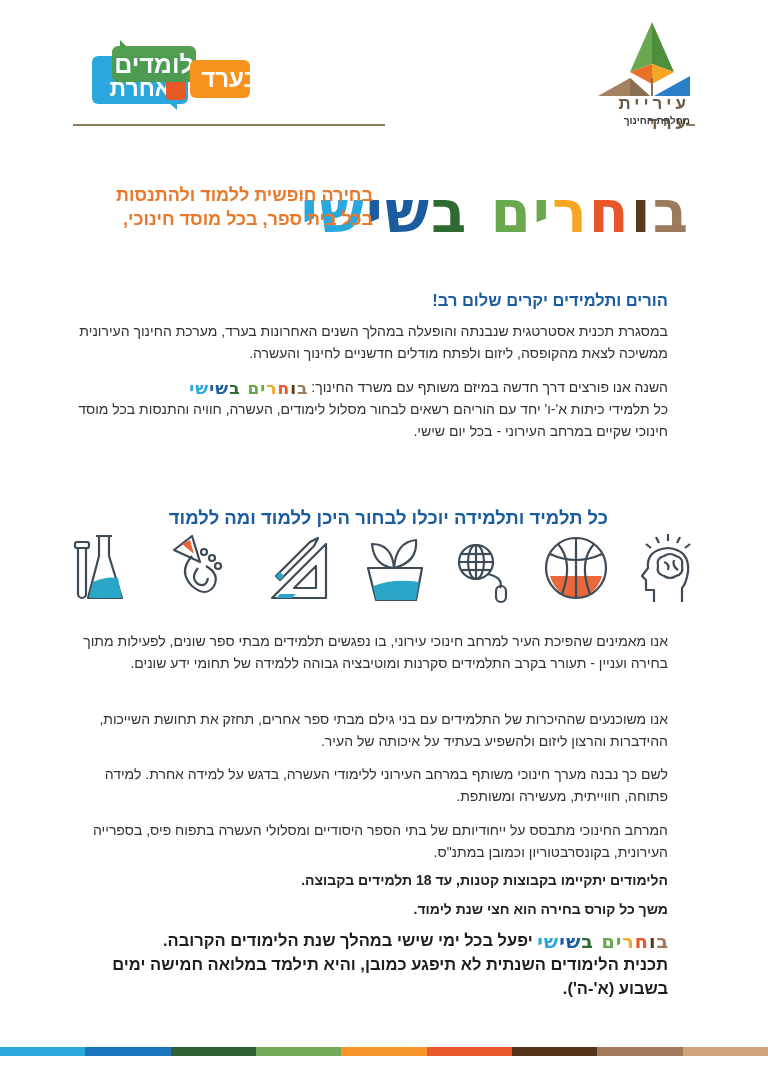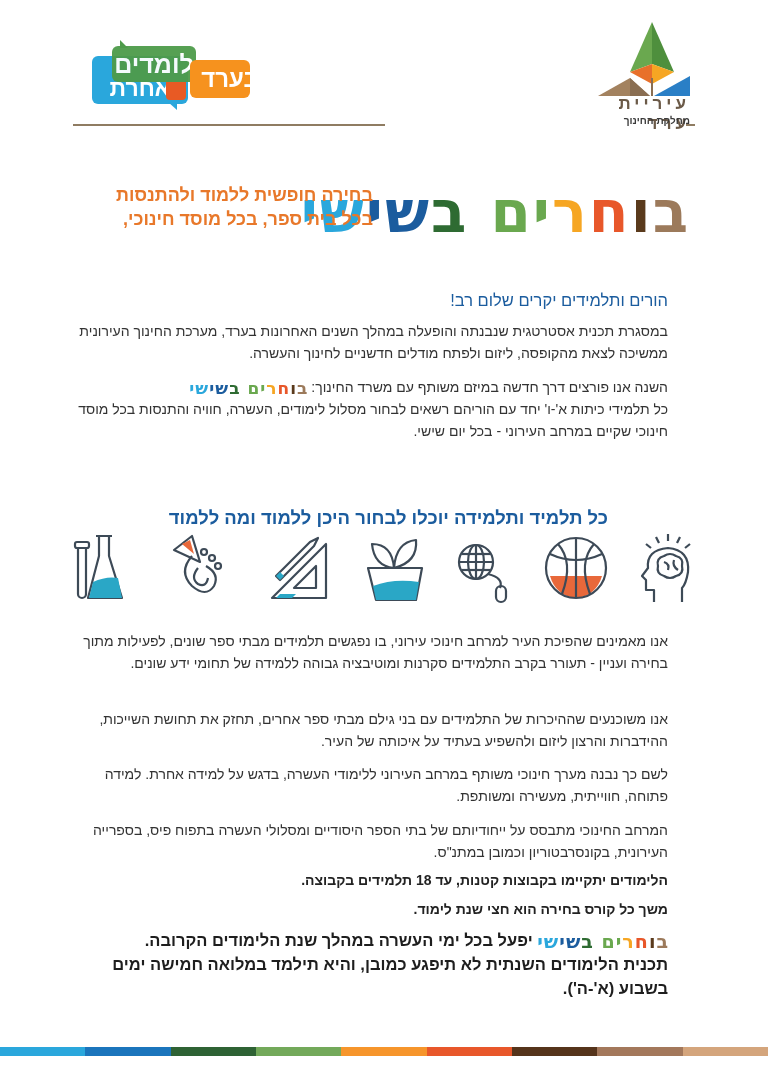--- a/index.html
+++ b/index.html
@@ -22,21 +22,21 @@
   .muni-dept { position: absolute; right: 0; top: 97px; width: 100px; text-align: right; font-size: 10px; font-weight: bold; color: #3a3a3a; }
   .divider { position: absolute; left: 73px; top: 124px; width: 312px; height: 2px; background: #8f7c62; }
   .divider-dash { position: absolute; left: 686px; top: 124px; width: 9px; height: 2px; background: #8f7c62; }
 
   
   .brand-big { position: absolute; right: 80px; top: 172px; width: 308px; height: 80px; direction: ltr; display: flex; align-items: center; justify-content: flex-end; gap: 2px; }
   .brand-big span { font-weight: bold; font-size: 58px; line-height: 1; font-family: "DejaVu Sans", sans-serif; }
   .tagline { position: absolute; right: 395px; top: 183px; width: 340px; text-align: right; color: #e8782a; font-weight: bold; font-size: 18px; line-height: 24px; }
 
   
-  .greeting { position: absolute; right: 100px; top: 291px; color: #1b5c9e; font-weight: normal; font-size: 16.5px; }
+  .greeting { position: absolute; right: 100px; top: 291px; color: #1b5c9e; font-weight: bold; font-size: 16.5px; }
   .para { position: absolute; right: 100px; width: 600px; text-align: right; font-size: 14px; line-height: 22px; color: #333; }
   .p1 { top: 320px; }
   .p2 { top: 376px; }
   .brand-inline { display: inline-flex; direction: ltr; font-weight: bold; font-family: "DejaVu Sans", sans-serif; vertical-align: -2px; gap: 1px; }
   .brand-inline span { line-height: 1; }
   .subhead { position: absolute; right: 160px; top: 479px; color: #1b5c9e; font-weight: bold; font-size: 18.5px; margin-top: 28px; }
 
   
   .icons { position: absolute; left: 72px; top: 532px; width: 640px; height: 80px; direction: ltr; }
   .icon { position: absolute; top: 0; width: 64px; height: 72px; }
@@ -226,21 +226,21 @@
       <span style="color: rgb(27, 92, 158);">ש</span>
       <span style="color: rgb(46, 107, 50);">ב</span>
       <span style="color: rgb(255, 255, 255);">&nbsp;</span>
       <span style="color: rgb(106, 168, 79);">ם</span>
       <span style="color: rgb(106, 168, 79);">י</span>
       <span style="color: rgb(246, 166, 35);">ר</span>
       <span style="color: rgb(232, 87, 42);">ח</span>
       <span style="color: rgb(90, 58, 28);">ו</span>
       <span style="color: rgb(156, 122, 91);">ב</span>
     </span>
-  <span>יפעל בכל ימי העשרה במהלך שנת הלימודים הקרובה.</span><br>
+  <span>יפעל בכל ימי שישי במהלך שנת הלימודים הקרובה.</span><br>
   <span>תכנית הלימודים השנתית לא תיפגע כמובן, והיא תילמד במלואה חמישה ימים בשבוע (א'-ה').</span>
 </div>
 
 <div class="stripe" id="stripe">
     <div style="background: rgb(42, 167, 220);"></div>
     <div style="background: rgb(27, 117, 188);"></div>
     <div style="background: rgb(46, 98, 52);"></div>
     <div style="background: rgb(115, 169, 90);"></div>
     <div style="background: rgb(246, 149, 43);"></div>
     <div style="background: rgb(232, 87, 42);"></div>

